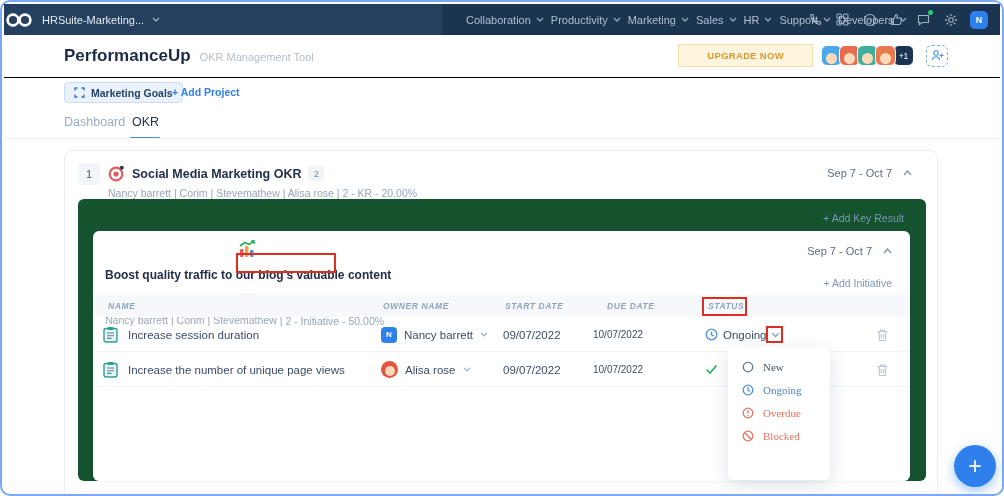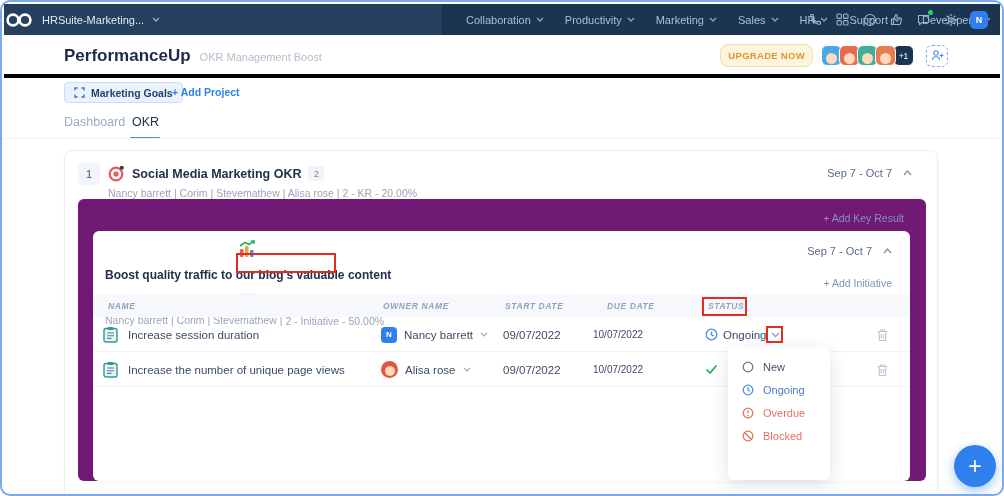--- a/index.html
+++ b/index.html
@@ -7,34 +7,34 @@
   body { font-family:"Liberation Sans", sans-serif; }
   #app {
     position:relative; width:1004px; height:496px;
     border:2px solid #7aa9f1; border-radius:10px; overflow:hidden; background:#fff;
   }
 
   
   .topnav { position:absolute; top:2px; left:2px; right:2px; height:31px; background:#1b3450; display:flex; align-items:center; }
   .workspace-block { height:31px; width:438px; background:#24405e; display:flex; align-items:center; gap:8px; flex:none; }
   .workspace-name { color:#e4ebf3; font-size:11px; }
-  .nav-menus { display:flex; align-items:flex-end; gap:21px; margin-left:24px; }
+  .nav-menus { display:flex; align-items:flex-end; gap:7px; margin-left:24px; }
   .nav-menu { display:flex; align-items:center; gap:5px; color:#aebfd3; font-size:11px; cursor:pointer; }
   .nav-right { position:absolute; right:12px; top:0; height:31px; display:flex; align-items:center; gap:12px; }
   .nav-ico { width:15px; height:15px; display:flex; align-items:center; justify-content:center; position:relative; }
   .green-dot { position:absolute; top:-2px; right:-2px; width:5px; height:5px; border-radius:50%; background:#2ecc71; }
   .nav-avatar { width:18px; height:18px; border-radius:5px; background:#2f80ed; color:#fff; font-size:9px; font-weight:bold; display:flex; align-items:center; justify-content:center; }
 
   
-  .app-header { position:absolute; top:33px; left:2px; right:2px; height:43px; background:#fff; border-bottom:4px solid #000000; }
+  .app-header { position:absolute; top:33px; left:2px; right:2px; height:43px; background:#fff; border-bottom:1px solid #000000; }
   .title-wrap { position:absolute; left:60px; top:11px; display:flex; align-items:baseline; gap:9px; }
   .app-title { font-size:17px; font-weight:bold; color:#1c2b45; }
   .app-subtitle { font-size:11px; color:#b3bdc9; }
   .header-right { position:absolute; right:52px; top:9px; display:flex; align-items:center; gap:8px; }
-  .upgrade-btn { background:#fdf4dd; border:1px solid #f0ddb0; color:#d9982f; font-size:9.5px; font-weight:bold; letter-spacing:.3px; padding:5px 7px; border-radius:8px; cursor:pointer; }
+  .upgrade-btn { background:#fdf4dd; border:1px solid #f0ddb0; color:#d9982f; font-size:9.5px; font-weight:bold; letter-spacing:.3px; padding:5px 28px; border-radius:0; cursor:pointer; }
   .avatar-strip { display:flex; align-items:center; }
   .avatar { width:21px; height:21px; border-radius:6px; border:1.5px solid #fff; margin-left:-3px; position:relative; overflow:hidden; flex:none; }
   .avatar:first-child { margin-left:0; }
   .avatar .face { position:absolute; left:4px; top:7px; width:11px; height:11px; border-radius:50%; background:#ffd9b8; }
   .plus-badge { width:21px; height:21px; border-radius:6px; background:#1b3451; color:#fff; font-size:8.5px; display:flex; align-items:center; justify-content:center; margin-left:-3px; border:1.5px solid #fff; }
   .add-user-btn { width:22px; height:22px; border:1px dashed #7da7f0; border-radius:6px; display:flex; align-items:center; justify-content:center; margin-left:4px; cursor:pointer; background:#fff; }
 
   
   .board-btn { position:absolute; left:62px; top:80px; height:21px; display:flex; align-items:center; gap:6px; background:#eaf2fd; border:1px solid #c8ddf8; border-radius:4px; padding:0 9px; font-size:10.5px; font-weight:bold; color:#24436b; cursor:pointer; }
   .add-project { position:absolute; left:170px; top:84px; font-size:10.5px; font-weight:bold; color:#2f80ed; cursor:pointer; }
@@ -48,21 +48,21 @@
   .okr-card { position:absolute; left:62px; top:148px; width:874px; height:350px; background:#fff; border:1px solid #e9eef5; border-radius:8px; box-shadow:0 1px 3px rgba(30,50,90,.04); }
   .okr-index { position:absolute; left:13px; top:12px; width:22px; height:22px; background:#f2f5f9; border-radius:4px; font-size:11px; color:#44546b; display:flex; align-items:center; justify-content:center; }
   .okr-head { position:absolute; left:43px; top:14px; }
   .okr-title-row { display:flex; align-items:center; gap:7px; }
   .okr-title { font-size:12.5px; font-weight:bold; color:#22304a; }
   .count-badge { min-width:16px; height:15px; background:#f1f4f8; border-radius:3px; color:#7c8aa0; font-size:9.5px; display:flex; align-items:center; justify-content:center; padding:0 4px; }
   .okr-sub { font-size:10.5px; color:#97a5b8; margin-top:5px; }
   .date-range { position:absolute; display:flex; align-items:center; gap:11px; font-size:11px; color:#5a6b85; cursor:pointer; }
   .okr-date { right:25px; top:16px; }
 
-  .gray-panel { position:absolute; left:13px; top:48px; width:848px; height:282px; background:#701a75; border-radius:6px; }
+  .gray-panel { position:absolute; left:13px; top:48px; width:848px; height:282px; background:#14532d; border-radius:6px; }
   .add-link { position:absolute; font-size:10.5px; color:#7f96b6; cursor:pointer; }
   .add-kr { right:22px; top:13px; }
 
   
   .kr-card { position:absolute; left:15px; top:32px; width:817px; height:250px; background:#fff; border-radius:6px; box-shadow:0 1px 4px rgba(30,50,90,.06); }
   .kr-head { position:absolute; left:12px; top:9px; }
   .kr-title-row { display:flex; align-items:center; gap:11px;flex-direction:column; }
   .kr-title { font-size:12px; font-weight:bold; color:#22304a; }
   .kr-sub { font-size:10.5px; color:#97a5b8; margin-top:6px; display:flex; }
   .kr-sub .hl { padding:1px 3px; }
@@ -79,21 +79,21 @@
   .owner-avatar-sq { width:16px; height:16px; border-radius:4px; background:#2f80ed; color:#fff; font-size:8px; font-weight:bold; display:flex; align-items:center; justify-content:center; }
   .owner-avatar-cir { width:17px; height:17px; border-radius:50%; background:#e2553f; position:relative; overflow:hidden; }
   .owner-avatar-cir .face { position:absolute; left:3.5px; top:5px; width:10px; height:10px; border-radius:50%; background:#ffd9b8; }
   .cell-start { position:absolute; left:410px; top:0; height:35px; display:flex; align-items:center; font-size:11.5px; color:#3c4c66; }
   .cell-due { position:absolute; left:500px; top:0; height:35px; display:flex; align-items:center; font-size:10px; color:#3c4c66; }
   .cell-status { position:absolute; left:612px; top:0; height:35px; display:flex; align-items:center; gap:5px; font-size:11.5px; color:#3c4c66; cursor:pointer; }
   .cell-trash { position:absolute; left:783px; top:0; height:35px; display:flex; align-items:center; cursor:pointer; }
 
   
   .dropdown { position:absolute; left:726px; top:345px; width:102px; height:133px; background:#fff; border-radius:6px; box-shadow:0 5px 18px rgba(30,50,90,.14); z-index:30; padding-top:8px; }
-  .dd-item { height:23px; display:flex; align-items:center; gap:9px; padding-left:14px; font-size:11px; cursor:pointer; }
+  .dd-item { height:23px; display:flex; align-items:center; gap:9px; padding-left:14px; font-size:11px; cursor:pointer;font-family:Liberation Serif, serif; }
 
   
   .anno { position:absolute; border:2px solid #e02d22; z-index:40; pointer-events:none; }
   .anno-a { left:234px; top:251px; width:100px; height:20px; }
   .anno-b { left:700px; top:295px; width:45px; height:19px; }
   .anno-c { left:764px; top:324px; width:17px; height:17px; }
 
   
   .fab { position:absolute; left:952px; top:443px; width:42px; height:42px; border-radius:50%; background:#2f80ed; color:#fff; display:flex; align-items:center; justify-content:center; font-size:23px; box-shadow:0 4px 12px rgba(47,128,237,.45); cursor:pointer; z-index:50; }
 
@@ -207,21 +207,21 @@
             </g>
           </svg>
         </span>
       <span class="nav-avatar">N</span>
     </div>
   </div>
 
   <div class="app-header">
     <div class="title-wrap">
       <span class="app-title">PerformanceUp</span>
-      <span class="app-subtitle">OKR Management Boost</span>
+      <span class="app-subtitle">OKR Management Tool</span>
     </div>
     <div class="header-right">
       <button class="upgrade-btn">UPGRADE NOW</button>
       <div class="avatar-strip">
         <span class="avatar" style="background:#49a8e8">
             <span class="face"></span>
           </span>
         <span class="avatar" style="background:#e86a4f">
             <span class="face"></span>
           </span>

